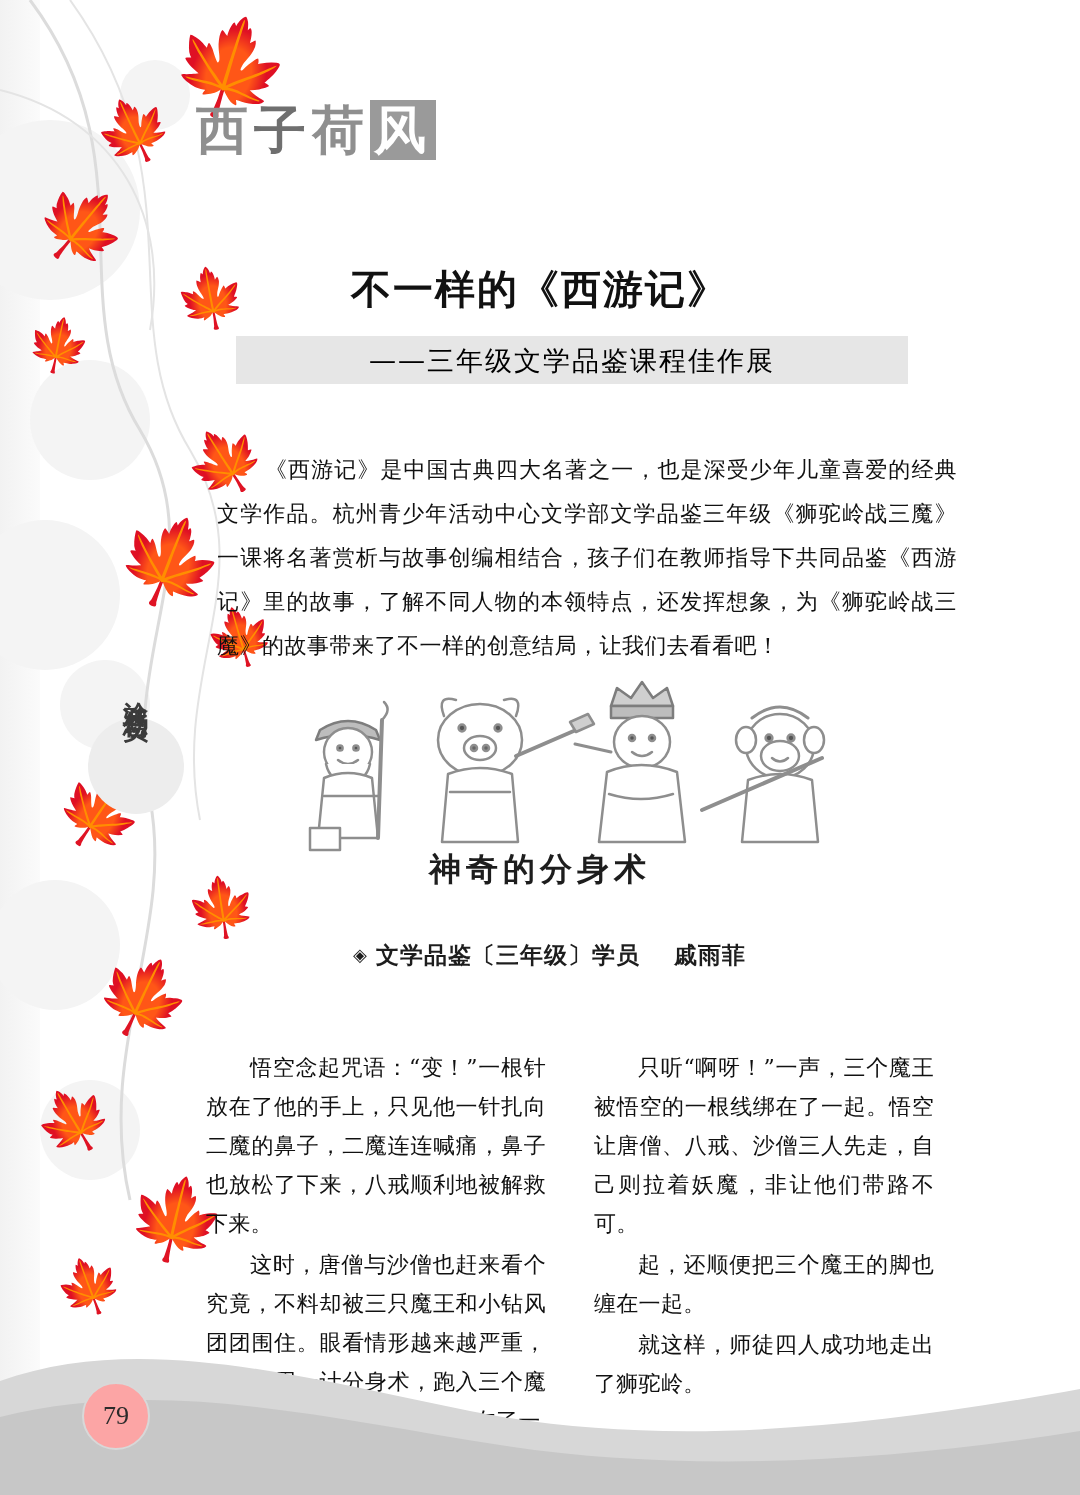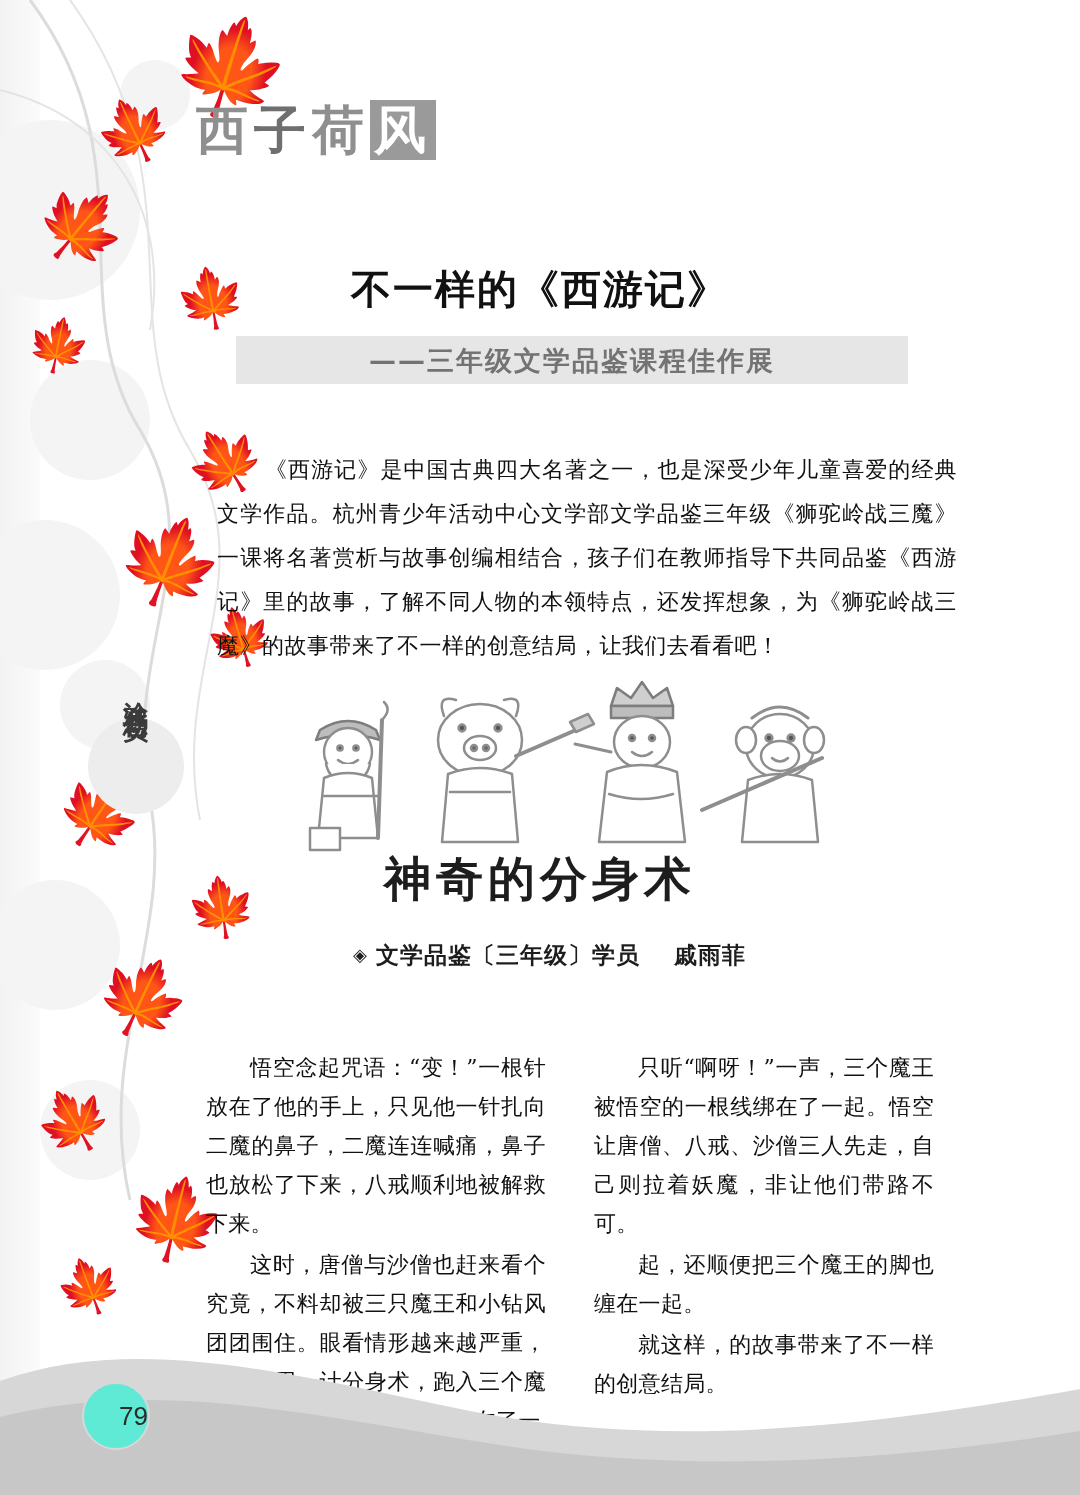--- a/index.html
+++ b/index.html
@@ -91,23 +91,23 @@
   .subtitle-text {
     position: absolute;
     left: 236px;
     top: 337px;
     width: 672px;
     height: 48px;
     line-height: 48px;
     text-align: center;
     font-family: "DejaVu Serif", serif;
     font-size: 27px;
-    font-weight: bold;
+    font-weight: normal;
     letter-spacing: 2px;
-    color: #737373;
+    color: #000000;
   }
 
   
   .intro {
     position: absolute;
     left: 217px;
     top: 448px;
     width: 740px;
     font-family: "DejaVu Serif", serif;
     font-size: 22px;
@@ -154,21 +154,21 @@
 
   
   .section-title {
     position: absolute;
     left: 0;
     right: 0;
     top: 848px;
     text-align: center;
     font-family: "DejaVu Sans", sans-serif;
     font-weight: bold;
-    font-size: 47px;
+    font-size: 32px;
     letter-spacing: 5px;
     color: #1d1d1d;
   }
   .byline {
     position: absolute;
     left: 0;
     right: 0;
     top: 940px;
     text-align: center;
     font-family: "DejaVu Sans", sans-serif;
@@ -219,26 +219,26 @@
     width: 1080px;
     height: 210px;
   }
   .page-number {
     position: absolute;
     left: 82px;
     top: 1382px;
     width: 64px;
     height: 64px;
     border-radius: 50%;
-    background: #5eead4;
+    background: #fca5a5;
     border: 2px solid #d8d8d8;
     display: flex;
     align-items: center;
-    justify-content: flex-end;
-    font-family: Liberation Sans, sans-serif;
+    justify-content: center;
+    font-family: Liberation Serif, serif;
     font-size: 26px;
     color: #2b2b2b;
   }
 </style>
 </head>
 <body>
 
 <div class="page">
 
   <div class="bg-layer">
@@ -353,21 +353,21 @@
   </div>
 
   <div class="columns">
     <div class="col">
       <p>悟空念起咒语：“变！”一根针放在了他的手上，只见他一针扎向二魔的鼻子，二魔连连喊痛，鼻子也放松了下来，八戒顺利地被解救下来。</p>
       <p>这时，唐僧与沙僧也赶来看个究竟，不料却被三只魔王和小钻风团团围住。眼看情形越来越严重，孙悟空用一计分身术，跑入三个魔王心里，把三个魔王的心拉在了一</p>
     </div>
     <div class="col">
       <p>只听“啊呀！”一声，三个魔王被悟空的一根线绑在了一起。悟空让唐僧、八戒、沙僧三人先走，自己则拉着妖魔，非让他们带路不可。</p>
       <p>起，还顺便把三个魔王的脚也缠在一起。</p>
-      <p>就这样，的故事带来了不一样的创意结局。</p>
+      <p>就这样，师徒四人成功地走出了狮驼岭。</p>
     </div>
   </div>
 
   <svg class="wave" viewBox="0 0 1080 210" preserveAspectRatio="none">
     <path d="M0 96 C 140 46, 300 92, 470 126 C 640 160, 830 150, 1080 104 L1080 210 L0 210 Z" fill="#d7d7d7"></path>
     <path d="M0 132 C 160 92, 320 132, 500 160 C 680 188, 880 178, 1080 146 L1080 210 L0 210 Z" fill="#c7c7c7"></path>
   </svg>
 
   <div class="page-number">
     <span>79</span>

